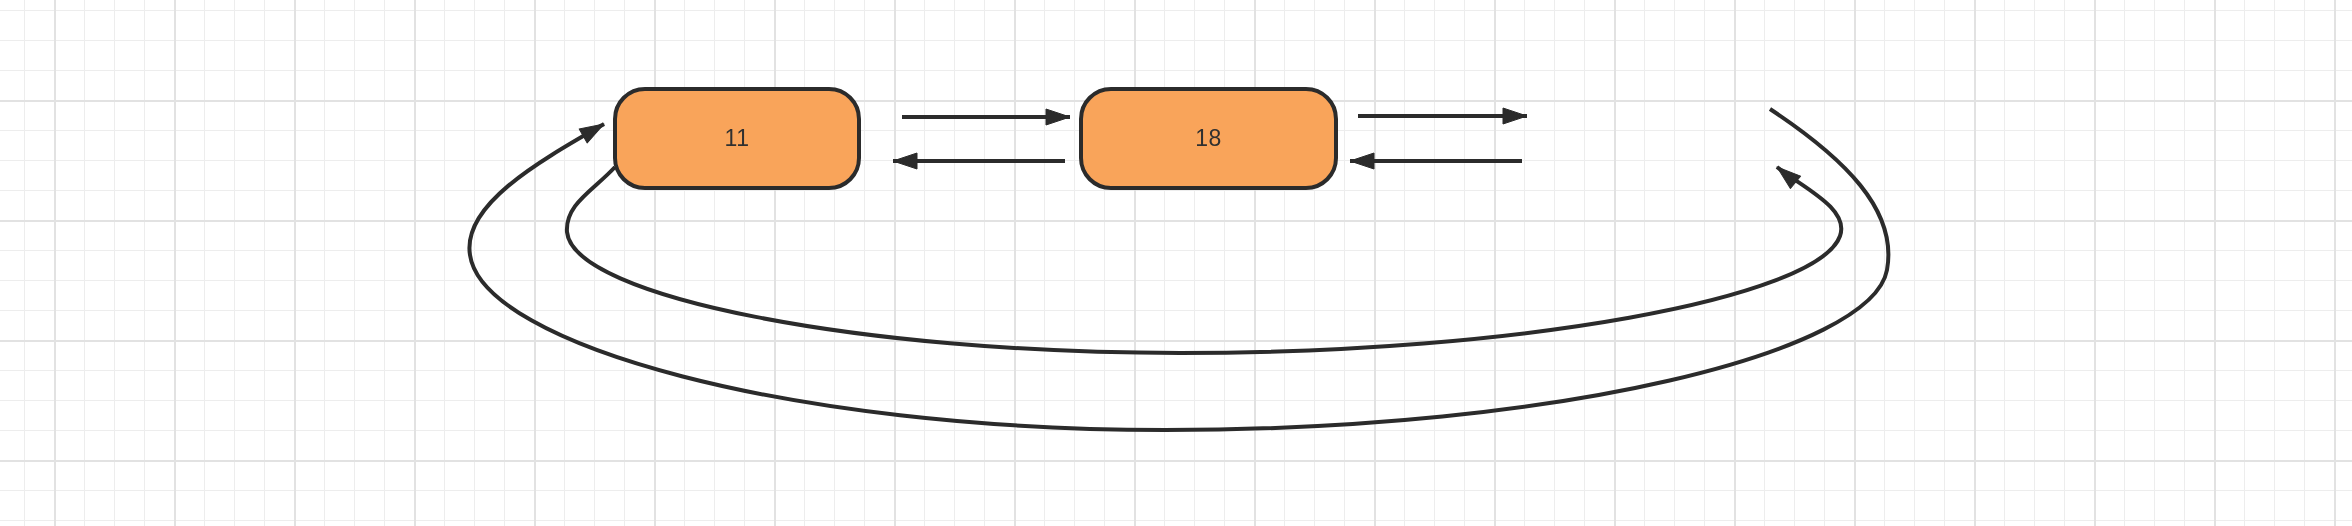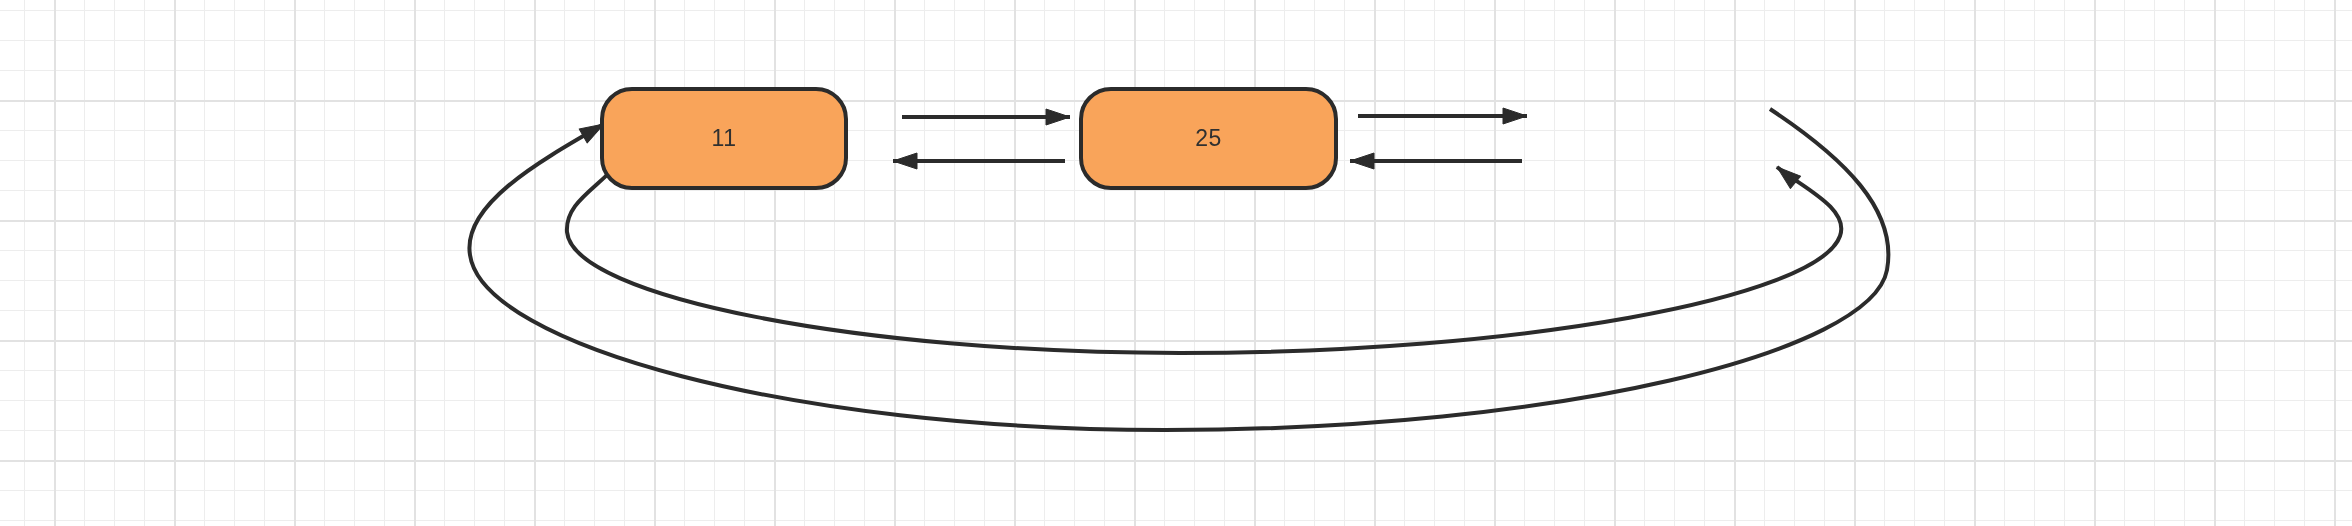--- a/index.html
+++ b/index.html
@@ -54,21 +54,21 @@
     display: flex;
     align-items: center;
     justify-content: center;
   }
   .node-label {
     font-size: 23px;
     color: var(--label-color);
     letter-spacing: 0.5px;
     user-select: none;
   }
-  .node-11 { left: 600px; top: 87px;  width: 248px; height: 103px; }
+  .node-11 { left: 613px; top: 87px;  width: 248px; height: 103px; }
   .node-22 { left: 1079px; top: 87px; width: 259px; height: 103px; }
   .node-33 { left: 1538px; top: 87px; width: 239px; height: 103px; }
 </style>
 </head>
 <body>
 
 <div class="canvas">
 
   <svg class="edges-layer" viewBox="0 0 2352 526" width="2352" height="526" xmlns="http://www.w3.org/2000/svg">
     <defs>
@@ -96,17 +96,17 @@
              C573 297 860 353 1180 353
              C1520 353 1818 298 1840 236
              C1850 208 1800 186 1777 167"></path>
   </svg>
 
   <div class="node node-11">
     <span class="node-label">11</span>
   </div>
 
   <div class="node node-22">
-    <span class="node-label">25</span>
+    <span class="node-label">18</span>
   </div>
 
 
 </div>
 
 </body></html>

